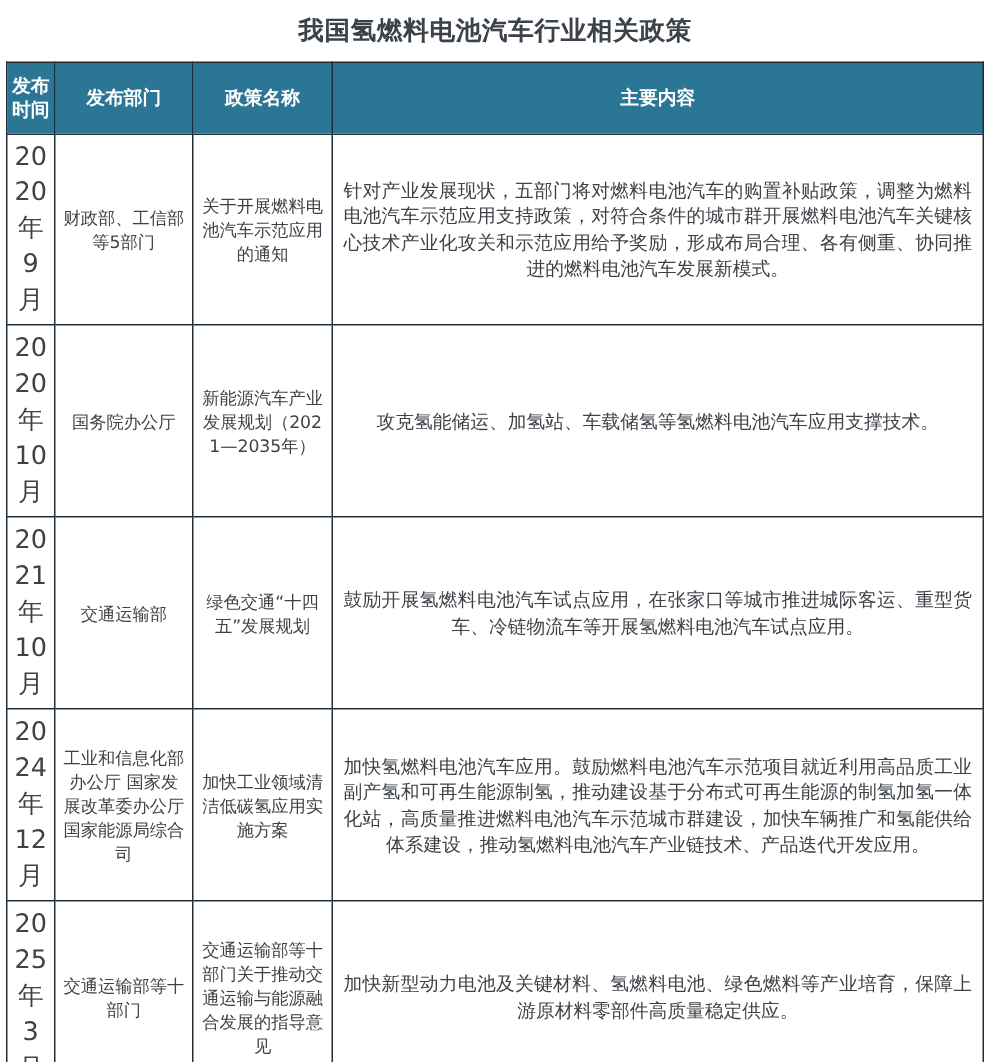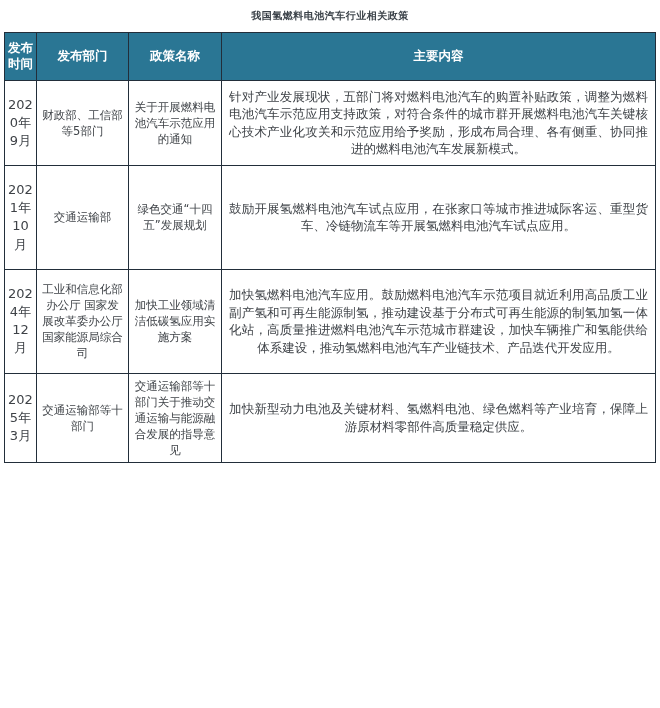--- a/index.html
+++ b/index.html
@@ -7,21 +7,21 @@
     --body-text:#3e4247; --title-text:#3b4249; --page-bg:#ffffff;
   }
   html,body{margin:0;padding:0;background:var(--page-bg);}
   body{
     width:660px; height:708px; overflow:hidden;
     font-family:"DejaVu Sans","Liberation Sans",sans-serif;
     -webkit-font-smoothing:antialiased;
   }
   .page-title{
     margin:9px 0 9px 0; text-align:center;
-    font-size:10px; font-weight:bold; color:var(--title-text);
+    font-size:17px; font-weight:bold; color:var(--title-text);
     letter-spacing:0.5px;
   }
   table.policy-table{
     border-collapse:collapse; table-layout:fixed;
     width:652px; margin:0 auto;
   }
   .policy-table th, .policy-table td{
     border:1.5px solid var(--border);
     vertical-align:middle;
     word-break:break-all;
@@ -29,21 +29,21 @@
   .policy-table th{
     background:var(--header-bg); color:var(--header-text);
     font-size:12.5px; font-weight:bold; text-align:center;
     padding:7px 2px; height:32px; line-height:1.3;
   }
   .policy-table td{
     color:var(--body-text); font-size:12.5px;
     line-height:1.4; padding:5px 5px;
     text-align:center; background:#fff;
   }
-  td.col-time{font-size:13px; padding:15px 2px;}
+  td.col-time{font-size:17px; padding:4px 2px;}
   td.col-dept, td.col-policy{font-size:11.5px; padding:4px 4px;}
   td.col-content{
     text-align:justify; text-align-last:center; padding:5px 7px;
   }
   col.c-time{width:32px;}
   col.c-dept{width:92px;}
   col.c-policy{width:93px;}
 </style>
 </head>
 <body>
@@ -66,20 +66,26 @@
     </tr>
   </thead>
   <tbody id="policy-tbody">
   <tr>
     <td class="col-time">2020年9月</td>
     <td class="col-dept">财政部、工信部等5部门</td>
     <td class="col-policy">关于开展燃料电池汽车示范应用的通知</td>
     <td class="col-content">针对产业发展现状，五部门将对燃料电池汽车的购置补贴政策，调整为燃料电池汽车示范应用支持政策，对符合条件的城市群开展燃料电池汽车关键核心技术产业化攻关和示范应用给予奖励，形成布局合理、各有侧重、协同推进的燃料电池汽车发展新模式。</td>
   </tr>
 
+  <tr>
+    <td class="col-time">2020年10月</td>
+    <td class="col-dept">国务院办公厅</td>
+    <td class="col-policy">新能源汽车产业发展规划（2021—2035年）</td>
+    <td class="col-content">攻克氢能储运、加氢站、车载储氢等氢燃料电池汽车应用支撑技术。</td>
+  </tr>
 
   <tr>
     <td class="col-time">2021年10月</td>
     <td class="col-dept">交通运输部</td>
     <td class="col-policy">绿色交通“十四五”发展规划</td>
     <td class="col-content">鼓励开展氢燃料电池汽车试点应用，在张家口等城市推进城际客运、重型货车、冷链物流车等开展氢燃料电池汽车试点应用。</td>
   </tr>
 
 
 

